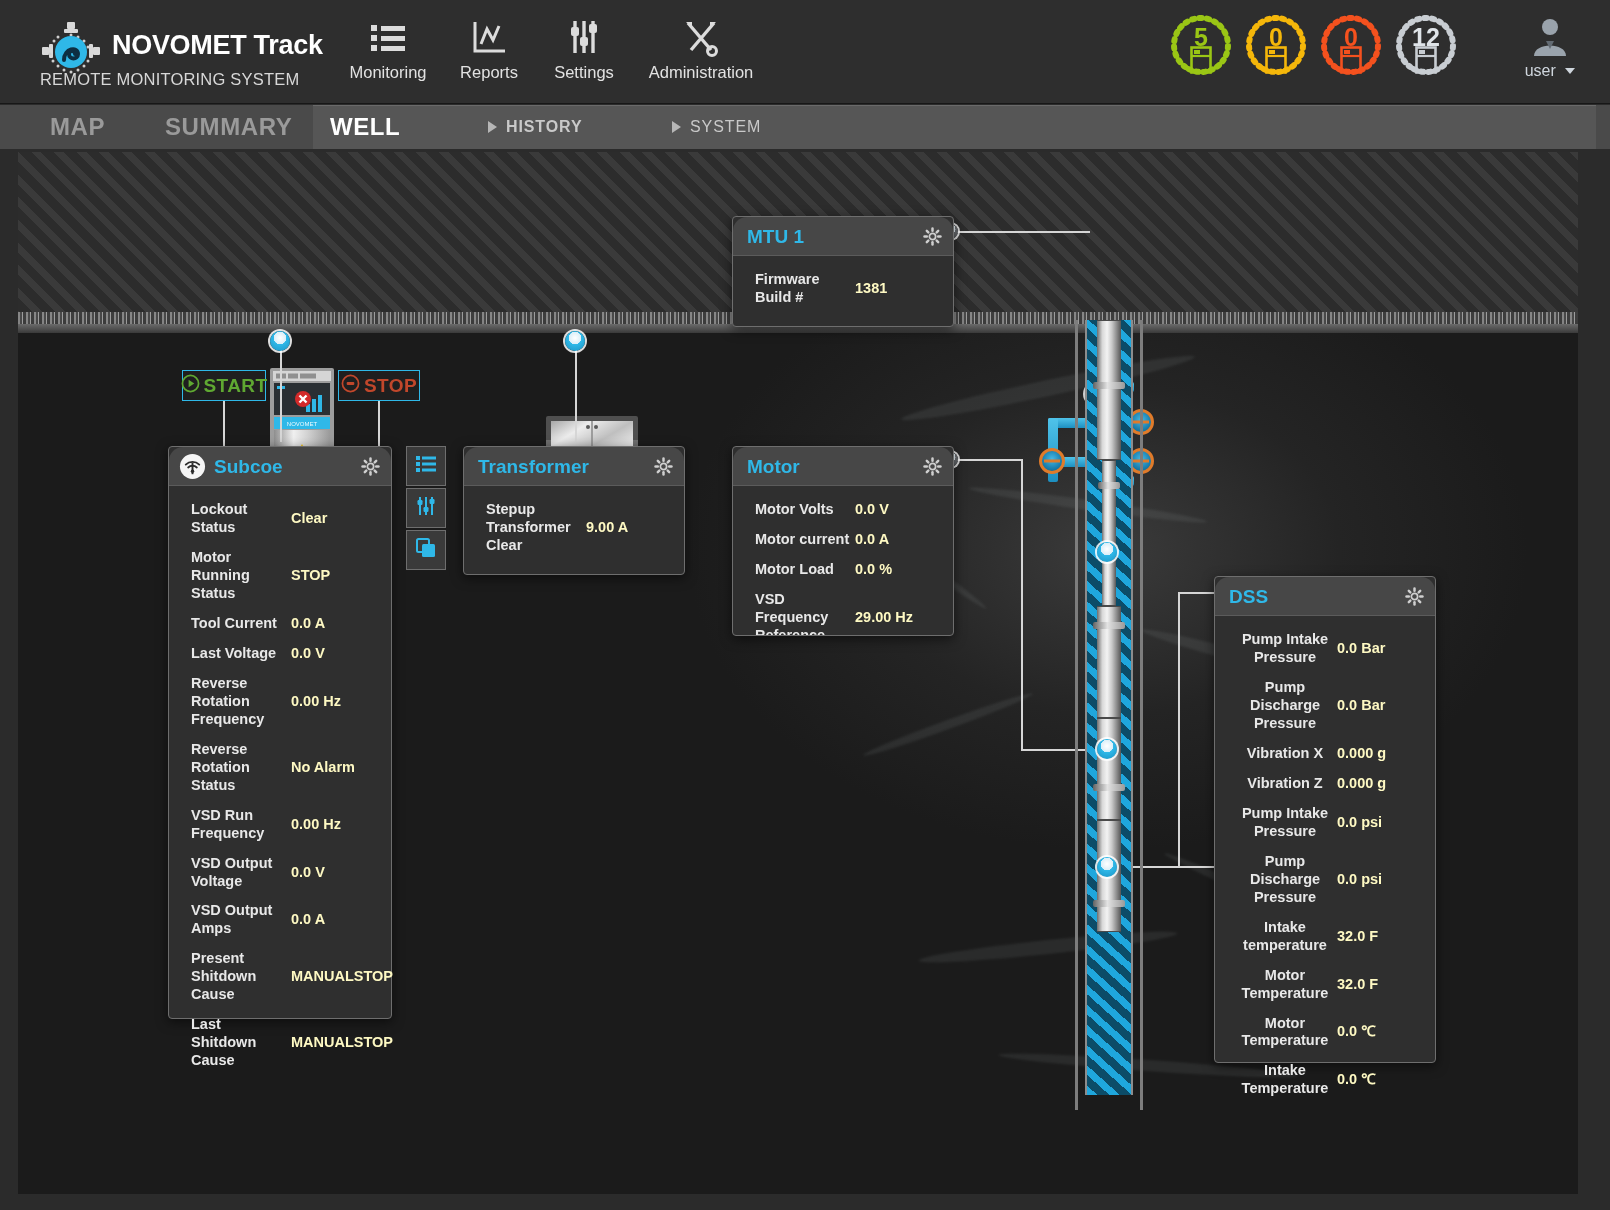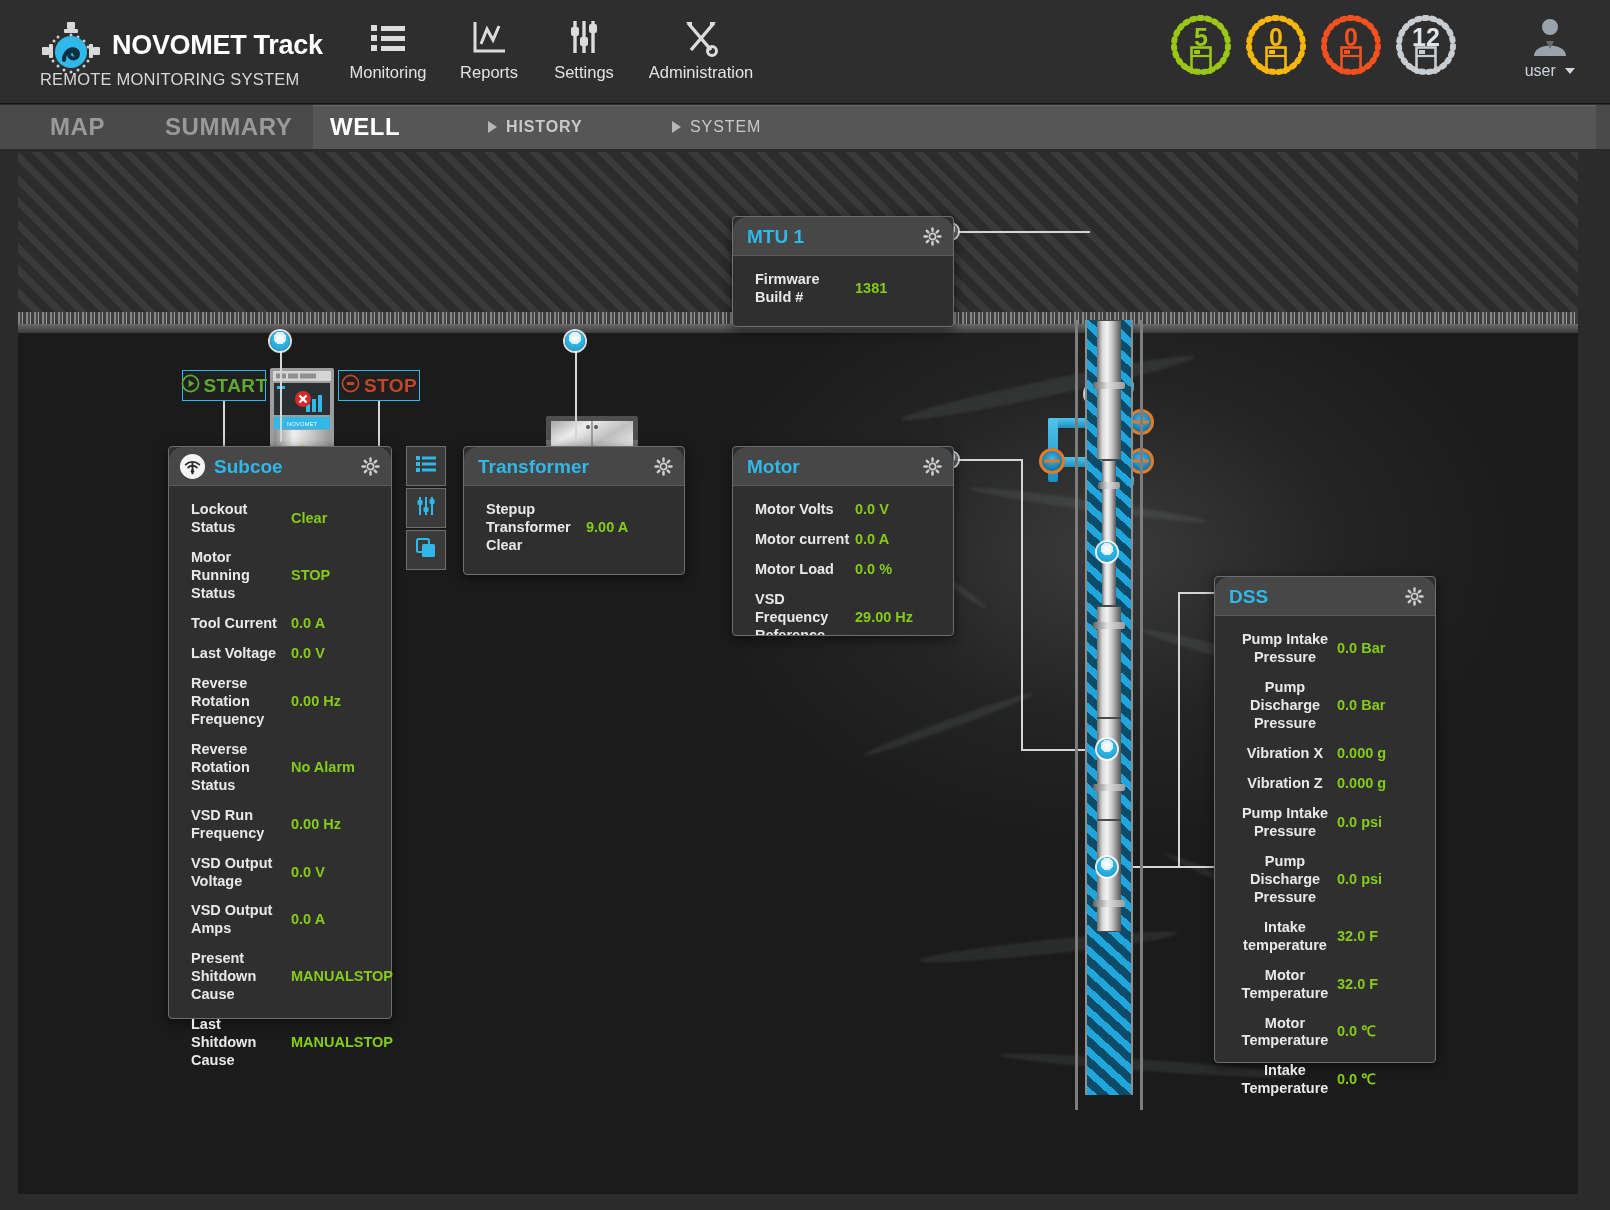--- a/index.html
+++ b/index.html
@@ -157,21 +157,21 @@
   .panel-title {
     position:absolute; top:9px; font-size:19px; font-weight:bold; color:#2fb8e8;
     white-space: nowrap;
   }
   .gear {
     position:absolute; right:11px; top:10px; width:19px; height:19px; cursor:pointer;
   }
   .panel-body { padding: 12px 0 10px 0; }
   .prow { position: relative; display:flex; align-items:center; margin: 0 0 6px 0; min-height: 22px; padding: 3px 10px 3px 22px;}
   .plabel { width: 96px; flex: 0 0 96px; font-size: 14.5px; font-weight: bold; color:#e8e8e8; line-height: 1.24; }
-  .pvalue { font-size: 14.5px; font-weight: bold; color:#84cc16; line-height:1.24; padding-left: 4px;}
+  .pvalue { font-size: 14.5px; font-weight: bold; color:#fef9c3; line-height:1.24; padding-left: 4px;}
 
   
   .toolbtn {
     position:absolute; width:40px; height:40px; background:#3a3a3a;
     border:1px solid #6e6e6e; display:flex; align-items:center; justify-content:center;
     cursor:pointer;
   }
 
   
   .cmdbtn {

